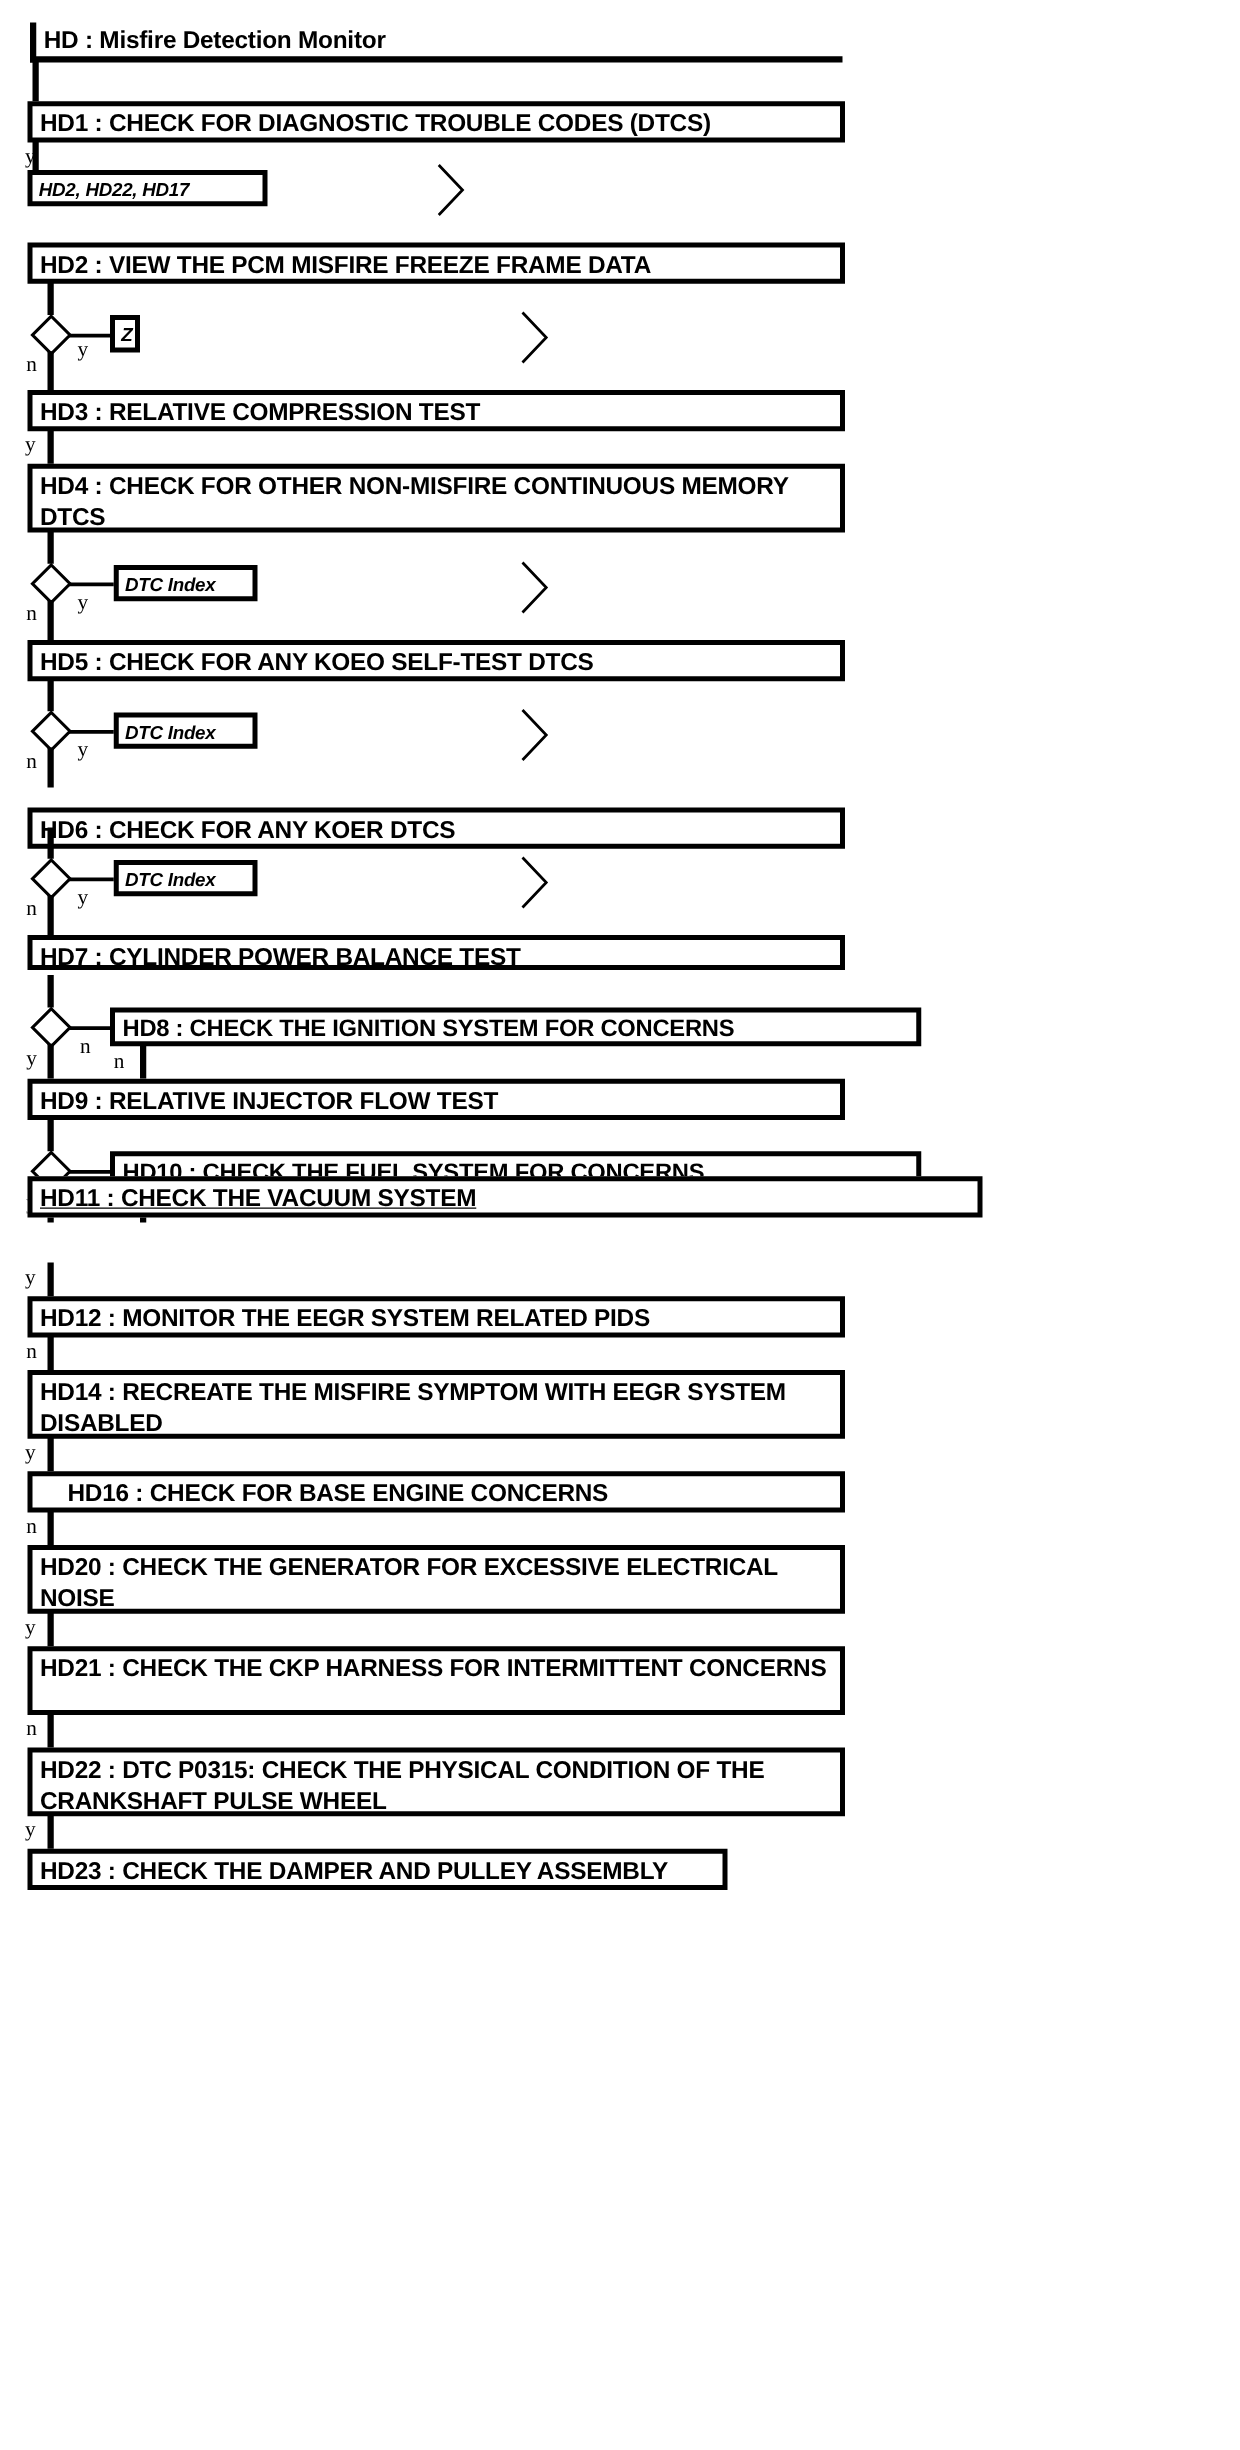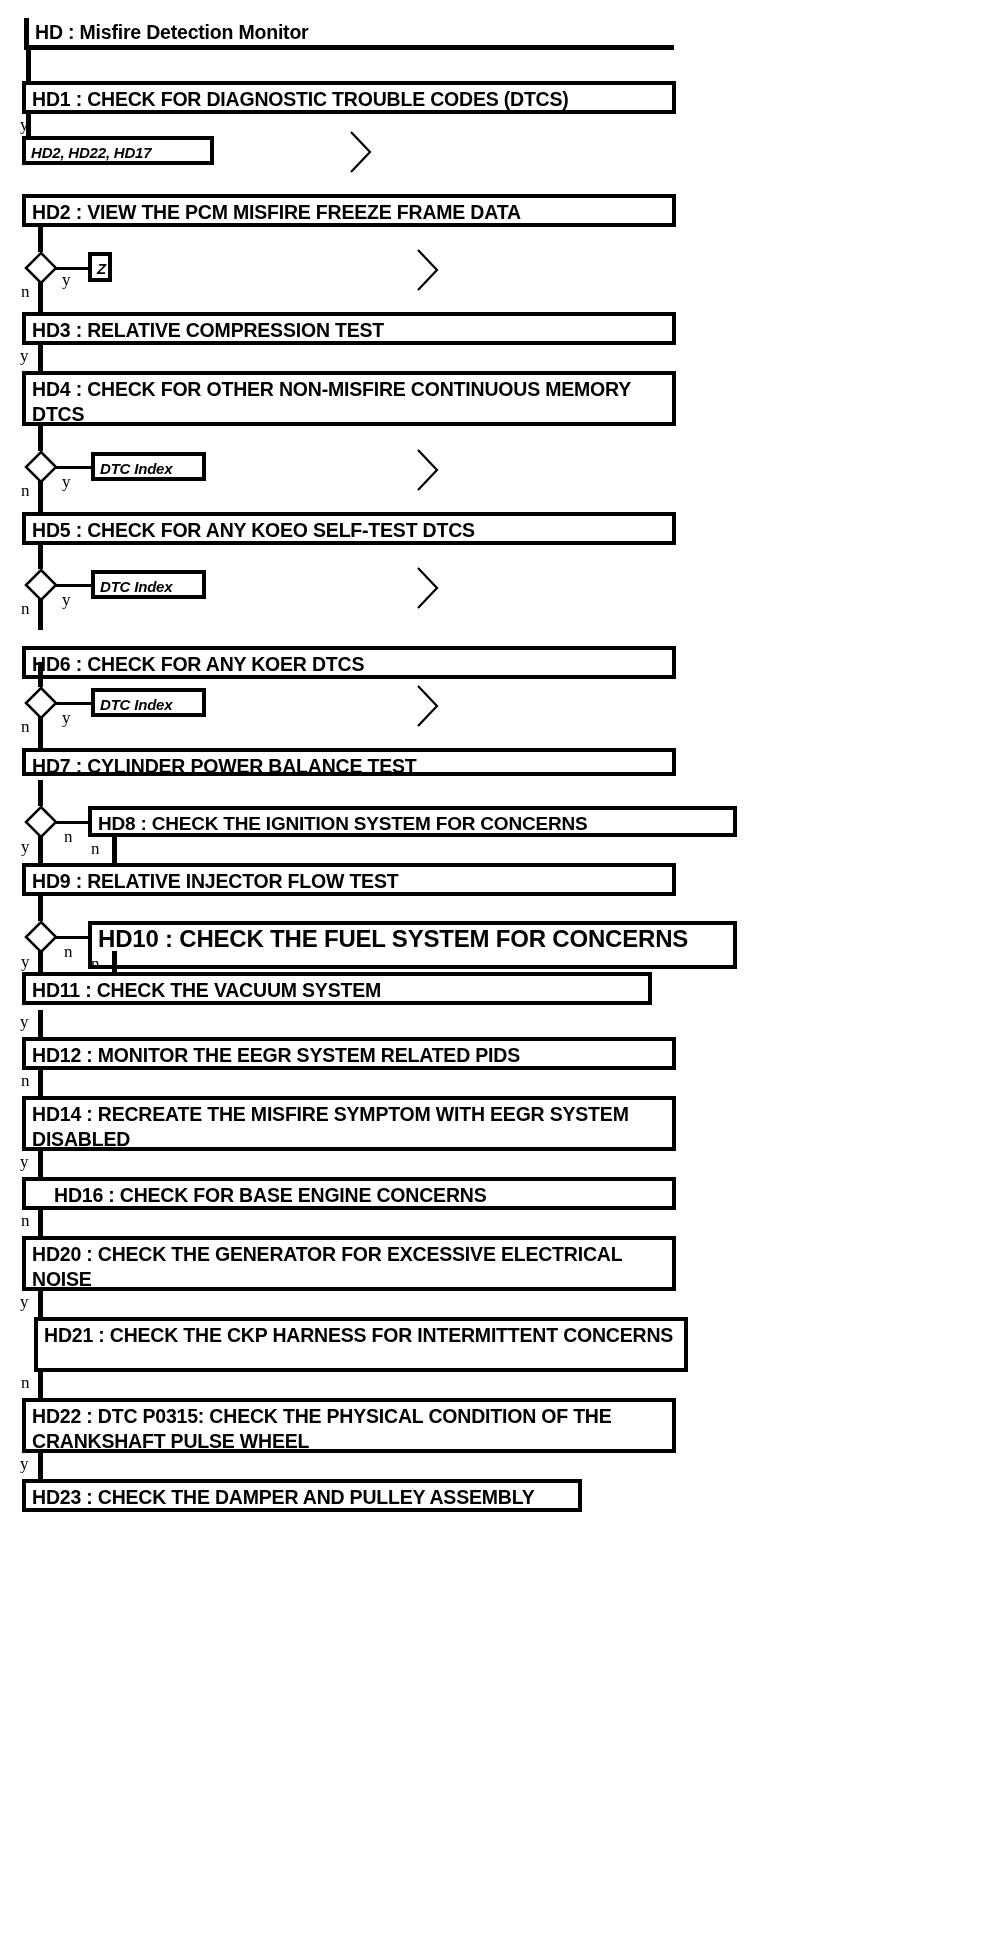--- a/index.html
+++ b/index.html
@@ -194,49 +194,49 @@
 
   <div class="box" style="left:22px;top:863px;width:654px;height:33px;">HD9 : RELATIVE INJECTOR FLOW TEST</div>
   <div class="vline" style="left:38px;top:895px;height:26px;"></div>
 
   <div class="diamond" style="left:24px;top:920px;">
     <svg width="34" height="34" viewBox="0 0 34 34">
       <polygon points="17,2 32,17 17,32 2,17" fill="#fff" stroke="#000" stroke-width="2.5"></polygon>
     </svg>
   </div>
   <div class="hline" style="left:55px;top:936px;width:35px;"></div>
-  <div class="box" style="left:88px;top:921px;width:649px;height:48px;font-size:24px;line-height:23px;">HD10 : CHECK THE FUEL SYSTEM FOR CONCERNS</div>
+  <div class="box" style="left:88px;top:921px;width:649px;height:31px;font-size:19px;line-height:23px;">HD10 : CHECK THE FUEL SYSTEM FOR CONCERNS</div>
   <div class="blabel" style="left:64px;top:943px;">n</div>
   <div class="blabel" style="left:21px;top:953px;">y</div>
   <div class="vline" style="left:38px;top:950px;height:28px;"></div>
 
   <div class="vline" style="left:112px;top:951px;height:27px;"></div>
   <div class="blabel" style="left:91px;top:955px;">n</div>
 
-  <div class="box" style="left:22px;top:972px;width:630px;height:33px;">HD11 : CHECK THE VACUUM SYSTEM</div>
+  <div class="box" style="left:22px;top:941px;width:764px;height:33px;text-decoration:underline;">HD11 : CHECK THE VACUUM SYSTEM</div>
   <div class="vline" style="left:38px;top:1010px;height:28px;"></div>
   <div class="blabel" style="left:20px;top:1013px;">y</div>
 
   <div class="box" style="left:22px;top:1037px;width:654px;height:33px;">HD12 : MONITOR THE EEGR SYSTEM RELATED PIDS</div>
   <div class="vline" style="left:38px;top:1069px;height:28px;"></div>
   <div class="blabel" style="left:21px;top:1072px;">n</div>
 
   <div class="box" style="left:22px;top:1096px;width:654px;height:55px;">HD14 : RECREATE THE MISFIRE SYMPTOM WITH EEGR SYSTEM DISABLED</div>
   <div class="vline" style="left:38px;top:1150px;height:28px;"></div>
   <div class="blabel" style="left:20px;top:1153px;">y</div>
 
   <div class="box" style="left:22px;top:1177px;width:654px;height:33px;padding-left:28px;">HD16 : CHECK FOR BASE ENGINE CONCERNS</div>
   <div class="vline" style="left:38px;top:1209px;height:28px;"></div>
   <div class="blabel" style="left:21px;top:1212px;">n</div>
 
   <div class="box" style="left:22px;top:1236px;width:654px;height:55px;">HD20 : CHECK THE GENERATOR FOR EXCESSIVE ELECTRICAL NOISE</div>
   <div class="vline" style="left:38px;top:1290px;height:28px;"></div>
   <div class="blabel" style="left:20px;top:1293px;">y</div>
 
-  <div class="box" style="left:22px;top:1317px;width:654px;height:55px;margin-left:12px;">HD21 : CHECK THE CKP HARNESS FOR INTERMITTENT CONCERNS</div>
+  <div class="box" style="left:22px;top:1317px;width:654px;height:55px;">HD21 : CHECK THE CKP HARNESS FOR INTERMITTENT CONCERNS</div>
   <div class="vline" style="left:38px;top:1371px;height:28px;"></div>
   <div class="blabel" style="left:21px;top:1374px;">n</div>
 
   <div class="box" style="left:22px;top:1398px;width:654px;height:55px;">HD22 : DTC P0315: CHECK THE PHYSICAL CONDITION OF THE CRANKSHAFT PULSE WHEEL</div>
   <div class="vline" style="left:38px;top:1452px;height:28px;"></div>
   <div class="blabel" style="left:20px;top:1455px;">y</div>
 
   <div class="box" style="left:22px;top:1479px;width:560px;height:33px;">HD23 : CHECK THE DAMPER AND PULLEY ASSEMBLY</div>
 
 </div>

